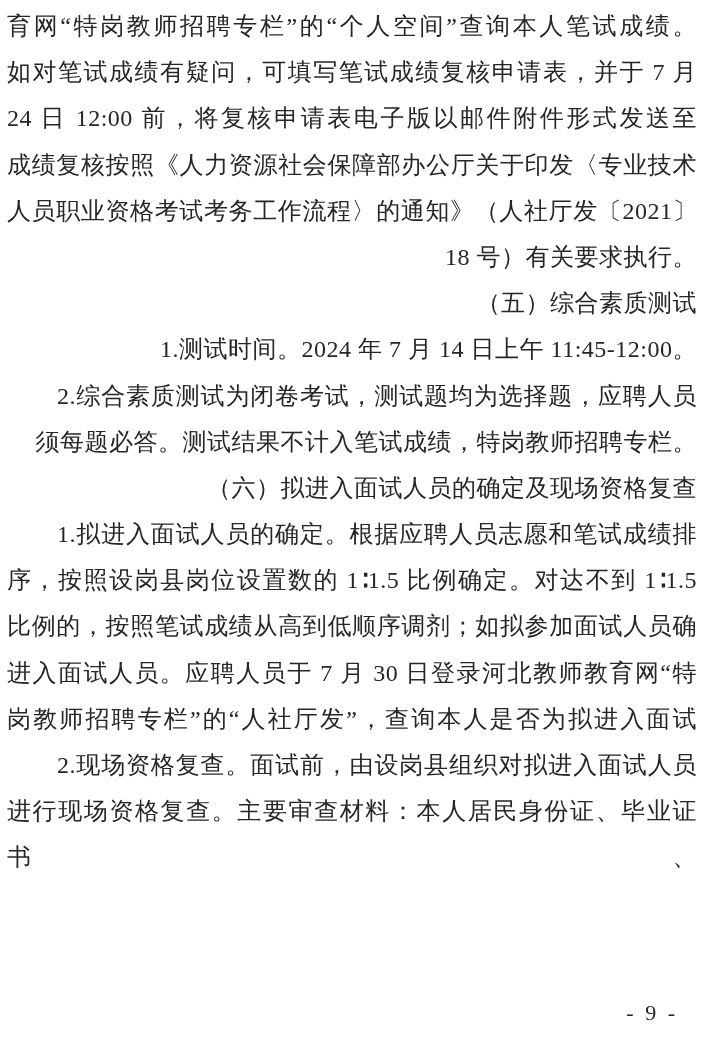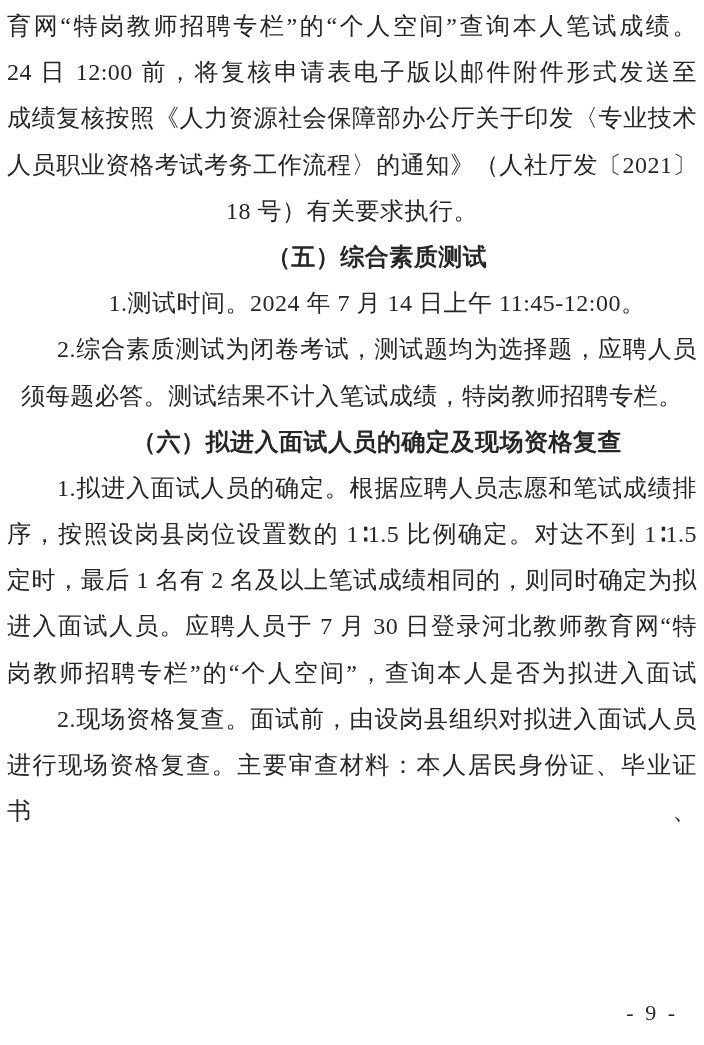--- a/index.html
+++ b/index.html
@@ -24,60 +24,61 @@
     position: absolute;
     left: 7px;
     top: 3px;
     width: 690px;
   }
   .line {
     font-size: 24px;
     line-height: 46.2px;
     height: 46.2px;
     letter-spacing: 0.5px;
-    text-align: center;
+    text-align: right;
     white-space: normal;
   }
   .line.justify {
     text-align: justify;
     text-align-last: justify;
   }
   .line.indent {
     padding-left: 50px;
   }
   .line.heading {
-    font-weight: bold;
+    font-weight: normal;
   }
   .pagenum {
     position: absolute;
     top: 998px;
     right: 26px;
     font-size: 22px;
     line-height: 30px;
     letter-spacing: 3px;
     color: #262626;
   }
 </style>
 </head>
 <body>
 
 <div class="page">
   <div class="doc-body">
     <div class="line justify">育网“特岗教师招聘专栏”的“个人空间”查询本人笔试成绩。</div>
+    <div class="line justify">如对笔试成绩有疑问，可填写笔试成绩复核申请表，并于 7 月</div>
     <div class="line justify">24 日 12:00 前，将复核申请表电子版以邮件附件形式发送至</div>
     <div class="line justify">成绩复核按照《人力资源社会保障部办公厅关于印发〈专业技术</div>
     <div class="line justify">人员职业资格考试考务工作流程〉的通知》（人社厅发〔2021〕</div>
     <div class="line">18 号）有关要求执行。</div>
     <div class="line indent heading">（五）综合素质测试</div>
     <div class="line indent">1.测试时间。2024 年 7 月 14 日上午 11:45-12:00。</div>
     <div class="line indent justify">2.综合素质测试为闭卷考试，测试题均为选择题，应聘人员</div>
     <div class="line">须每题必答。测试结果不计入笔试成绩，特岗教师招聘专栏。</div>
     <div class="line indent heading">（六）拟进入面试人员的确定及现场资格复查</div>
     <div class="line indent justify">1.拟进入面试人员的确定。根据应聘人员志愿和笔试成绩排</div>
     <div class="line justify">序，按照设岗县岗位设置数的 1∶1.5 比例确定。对达不到 1∶1.5</div>
-    <div class="line justify">定时，最后 1 名有 2 名及以上笔试成绩相同的，则同时确定为拟</div>
+    <div class="line justify">比例的，按照笔试成绩从高到低顺序调剂；如拟参加面试人员确</div>
     <div class="line justify">进入面试人员。应聘人员于 7 月 30 日登录河北教师教育网“特</div>
-    <div class="line justify">岗教师招聘专栏”的“个人空间”，查询本人是否为拟进入面试</div>
+    <div class="line justify">岗教师招聘专栏”的“人社厅发”，查询本人是否为拟进入面试</div>
     <div class="line indent justify">2.现场资格复查。面试前，由设岗县组织对拟进入面试人员</div>
     <div class="line justify">进行现场资格复查。主要审查材料：本人居民身份证、毕业证书、</div>
   </div>
   <div class="pagenum">- 9 -</div>
 </div>
 
 </body></html>

